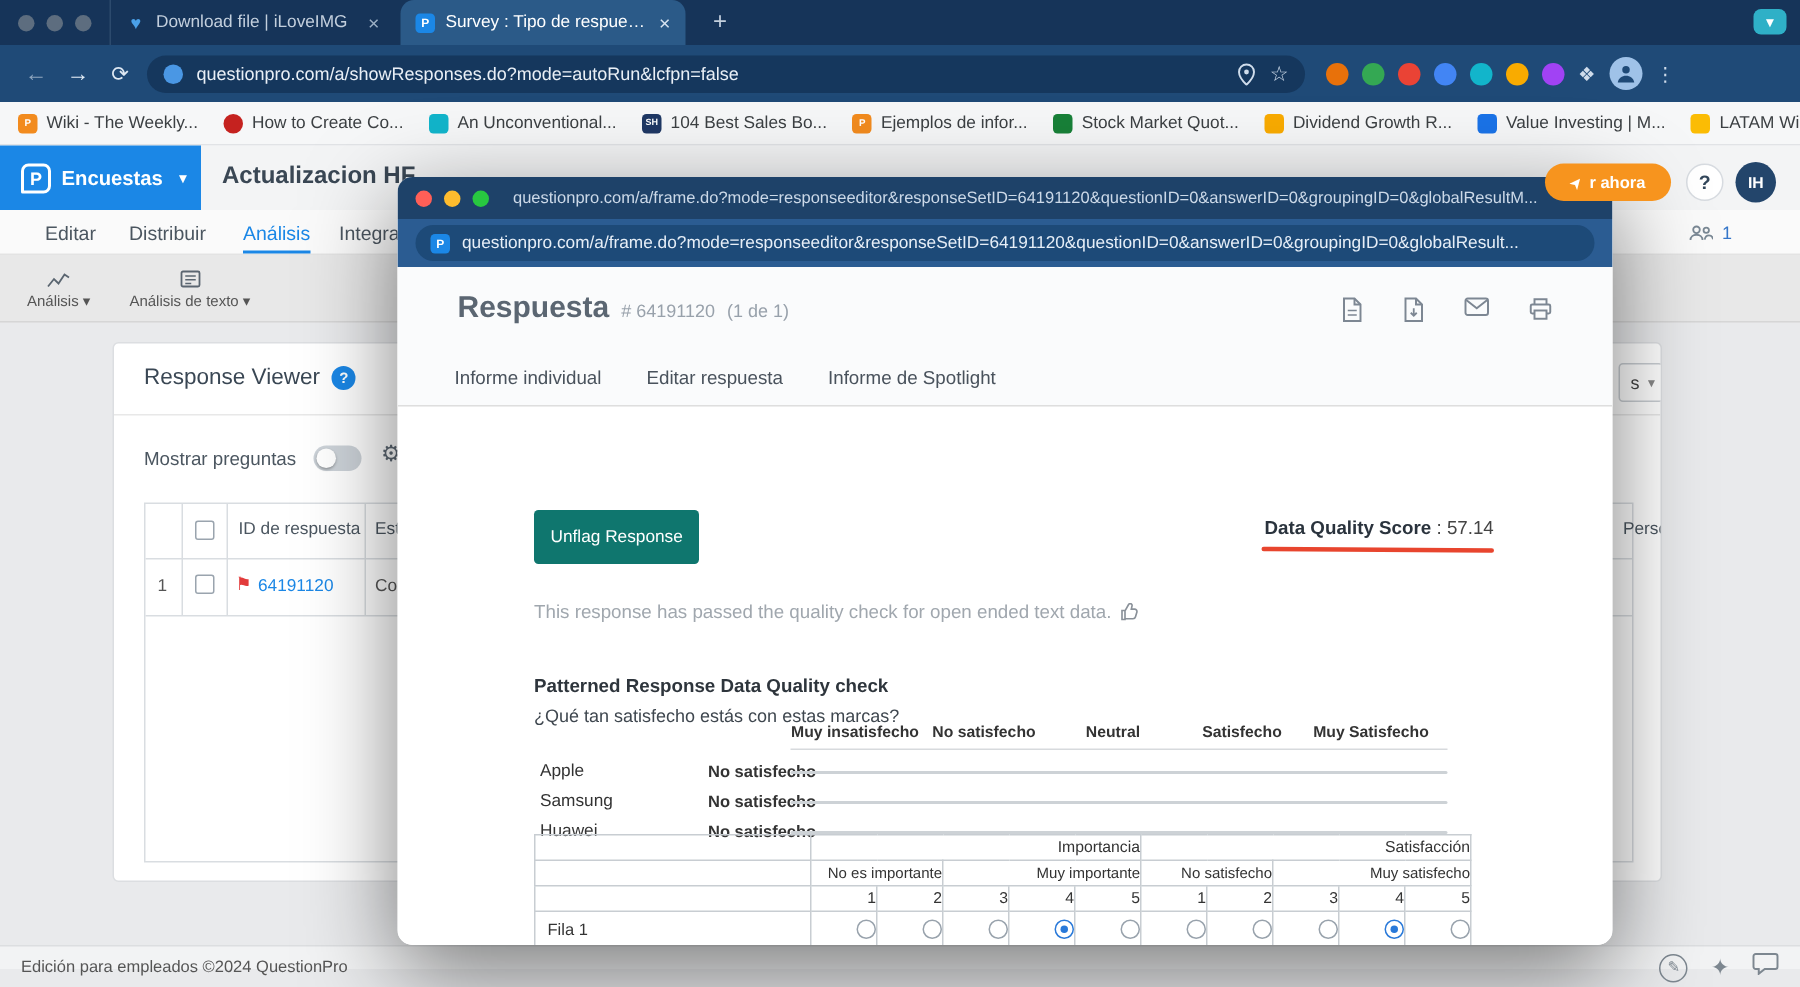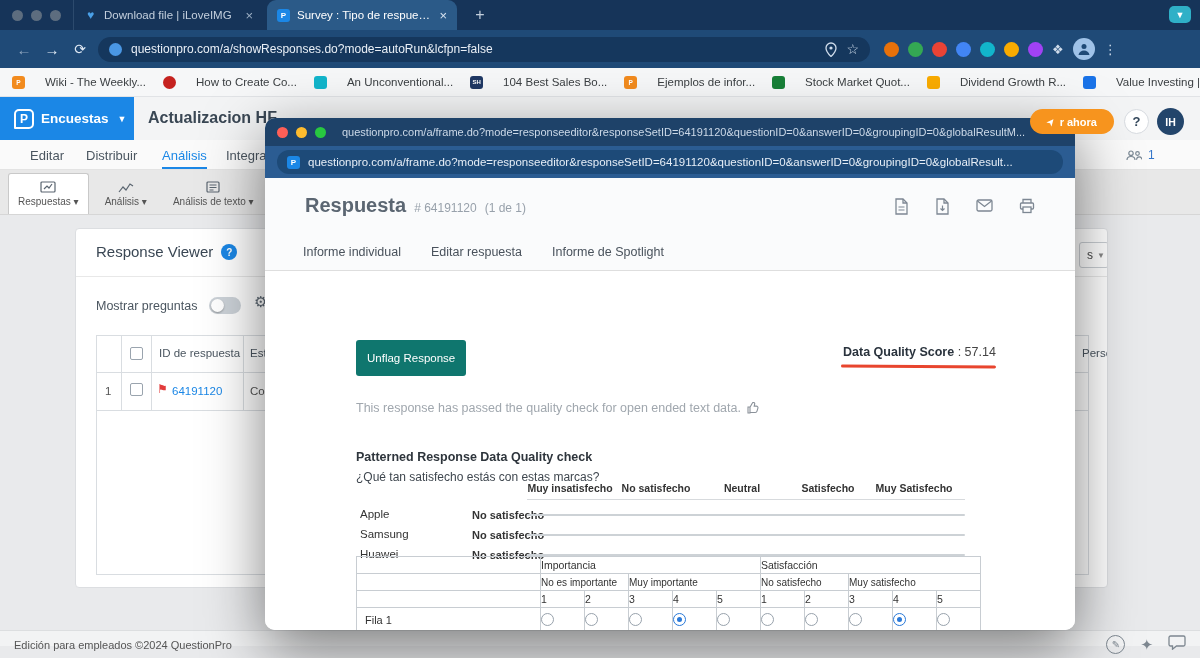--- a/index.html
+++ b/index.html
@@ -32,21 +32,21 @@
   .url-ic{color:#cfdceb;flex:none;display:flex;align-items:center}
   .star{font-size:14px}
   .exts{display:flex;align-items:center;gap:9px;margin-left:14px;color:#cfdceb}
   .extdot{width:15px;height:15px;border-radius:50%}
   .ext1{background:#e8710a}.ext2{background:#34a853}.ext3{background:#ea4335}.ext4{background:#4285f4}.ext5{background:#12b5cb}.ext6{background:#f9ab00}.ext7{background:#a142f4}
   .puzzle{font-size:13px}
   .tb-avatar{width:22px;height:22px;border-radius:50%;background:#9fc2e8;display:flex;align-items:center;justify-content:center}
   .kebab{font-size:13px;color:#cfdceb}
 
   .bookmarks{position:absolute;left:0;top:68px;width:1200px;height:29px;background:#f6f7f8;border-bottom:1px solid #e1e3e6;display:flex;align-items:center;gap:17px;padding:0 12px;font-size:11.5px;color:#3c4043}
-  .bm{display:flex;align-items:center;gap:20px;white-space:nowrap}
+  .bm{display:flex;align-items:center;gap:6px;white-space:nowrap}
   .bmfav{width:13px;height:13px;border-radius:3px;flex:none;display:flex;align-items:center;justify-content:center;color:#fff;font-size:6.5px;font-weight:bold}
   .bf1{background:#f28b1e}.bf2{background:#c5221f;border-radius:50%}.bf3{background:#12b5cb}.bf4{background:#1f3864;font-size:6px}.bf5{background:#f28b1e}.bf6{background:#188038}.bf7{background:#f9ab00}.bf8{background:#1a73e8}.bf9{background:#fbbc04}
 
   
   .header-strip{position:absolute;left:0;top:97px;width:1200px;height:43px;background:#f3f4f5}
   .qp-block{position:absolute;left:0;top:97px;width:134px;height:43px;background:#1b87e6;color:#fff;display:flex;align-items:center;gap:7px;padding-left:14px}
   .qp-logo{font-weight:bold;font-size:17px;border:2px solid #fff;border-radius:5px 5px 5px 1px;width:20px;height:20px;display:flex;align-items:center;justify-content:center;font-size:12px}
   .qp-name{font-size:13.5px;font-weight:bold}
   .qp-caret{font-size:9px;margin-left:2px}
   .survey-title{position:absolute;left:148px;top:109px;font-size:16px;font-weight:600;color:#3a4754}
@@ -129,21 +129,21 @@
   .scale-row{position:absolute;left:262px;top:304px;width:430px;display:flex}
   .scale-row span{width:86px;text-align:center;font-size:10.5px;font-weight:bold;color:#333}
   .scale-line{position:absolute;left:262px;top:321px;width:438px;height:1px;background:#d7dadd}
   .brand-row{position:absolute;left:91px;width:620px;height:20px}
   .br1{top:327px}.br2{top:347px}.br3{top:367px}
   .brand{position:absolute;left:4px;top:3px;font-size:11.5px;color:#333}
   .bval{position:absolute;left:116px;top:4px;font-size:11px;font-weight:bold;color:#333}
   .track{position:absolute;left:171px;top:9px;width:438px;height:2px;background:#cdd2d6;border-radius:1px}
 
   table.matrix{position:absolute;left:91px;top:378px;border-collapse:collapse;table-layout:fixed}
-  table.matrix td{border:1px solid #c8cdd2;text-align:left;color:#333}
+  table.matrix td{border:1px solid #c8cdd2;text-align:right;color:#333}
   .matrix .grp td{height:17px;font-size:10.5px}
   .matrix .anch td{height:17px;font-size:10px}
   .matrix .nums td{height:17px;font-size:10.5px}
   .matrix .frow td{height:24px;font-size:11px}
   .matrix .rowlabel{text-align:left;padding-left:8px}
   .radio{display:inline-block;width:13px;height:13px;border:1.5px solid #98a2ac;border-radius:50%;position:relative;vertical-align:middle}
   .radio.checked{border-color:#2979d9}
   .radio.checked::after{content:"";position:absolute;left:2.5px;top:2.5px;width:5px;height:5px;border-radius:50%;background:#2979d9}
 </style>
 </head>
@@ -269,27 +269,20 @@
           <circle cx="5" cy="3.2" r="2.2" fill="none" stroke="currentColor" stroke-width="1.2"></circle>
           <path d="M1 10c0-2.2 1.8-3.5 4-3.5s4 1.3 4 3.5" fill="none" stroke="currentColor" stroke-width="1.2"></path>
           <circle cx="11.5" cy="3.5" r="1.8" fill="none" stroke="currentColor" stroke-width="1.2"></circle>
           <path d="M10.5 9.8c.2-1.8 1.4-2.9 2.8-2.9 1.3 0 2.4 1 2.7 2.6" fill="none" stroke="currentColor" stroke-width="1.2"></path>
         </svg>
       <span>1</span>
     </span>
   </div>
 
   <div class="subnav">
-    <div class="snav-tab active">
-      <svg width="16" height="12" viewBox="0 0 16 12">
-          <rect x="1" y="1" width="14" height="10" rx="1" fill="none" stroke="currentColor" stroke-width="1.2"></rect>
-          <path d="M4 8l3-3 2 2 3-4" fill="none" stroke="currentColor" stroke-width="1.2"></path>
-        </svg>
-      <span><span>Respuestas</span> ▾</span>
-    </div>
     <div class="snav-tab">
       <svg width="16" height="12" viewBox="0 0 16 12">
           <path d="M1 11l4-5 3 3 4-6 3 2" fill="none" stroke="currentColor" stroke-width="1.2"></path>
         </svg>
       <span><span>Análisis</span> ▾</span>
     </div>
     <div class="snav-tab">
       <svg width="14" height="12" viewBox="0 0 14 12">
           <rect x="1" y="1" width="12" height="10" rx="1" fill="none" stroke="currentColor" stroke-width="1.2"></rect>
           <path d="M3.5 4h7M3.5 6.5h7M3.5 9h4" stroke="currentColor" stroke-width="1.1"></path>

